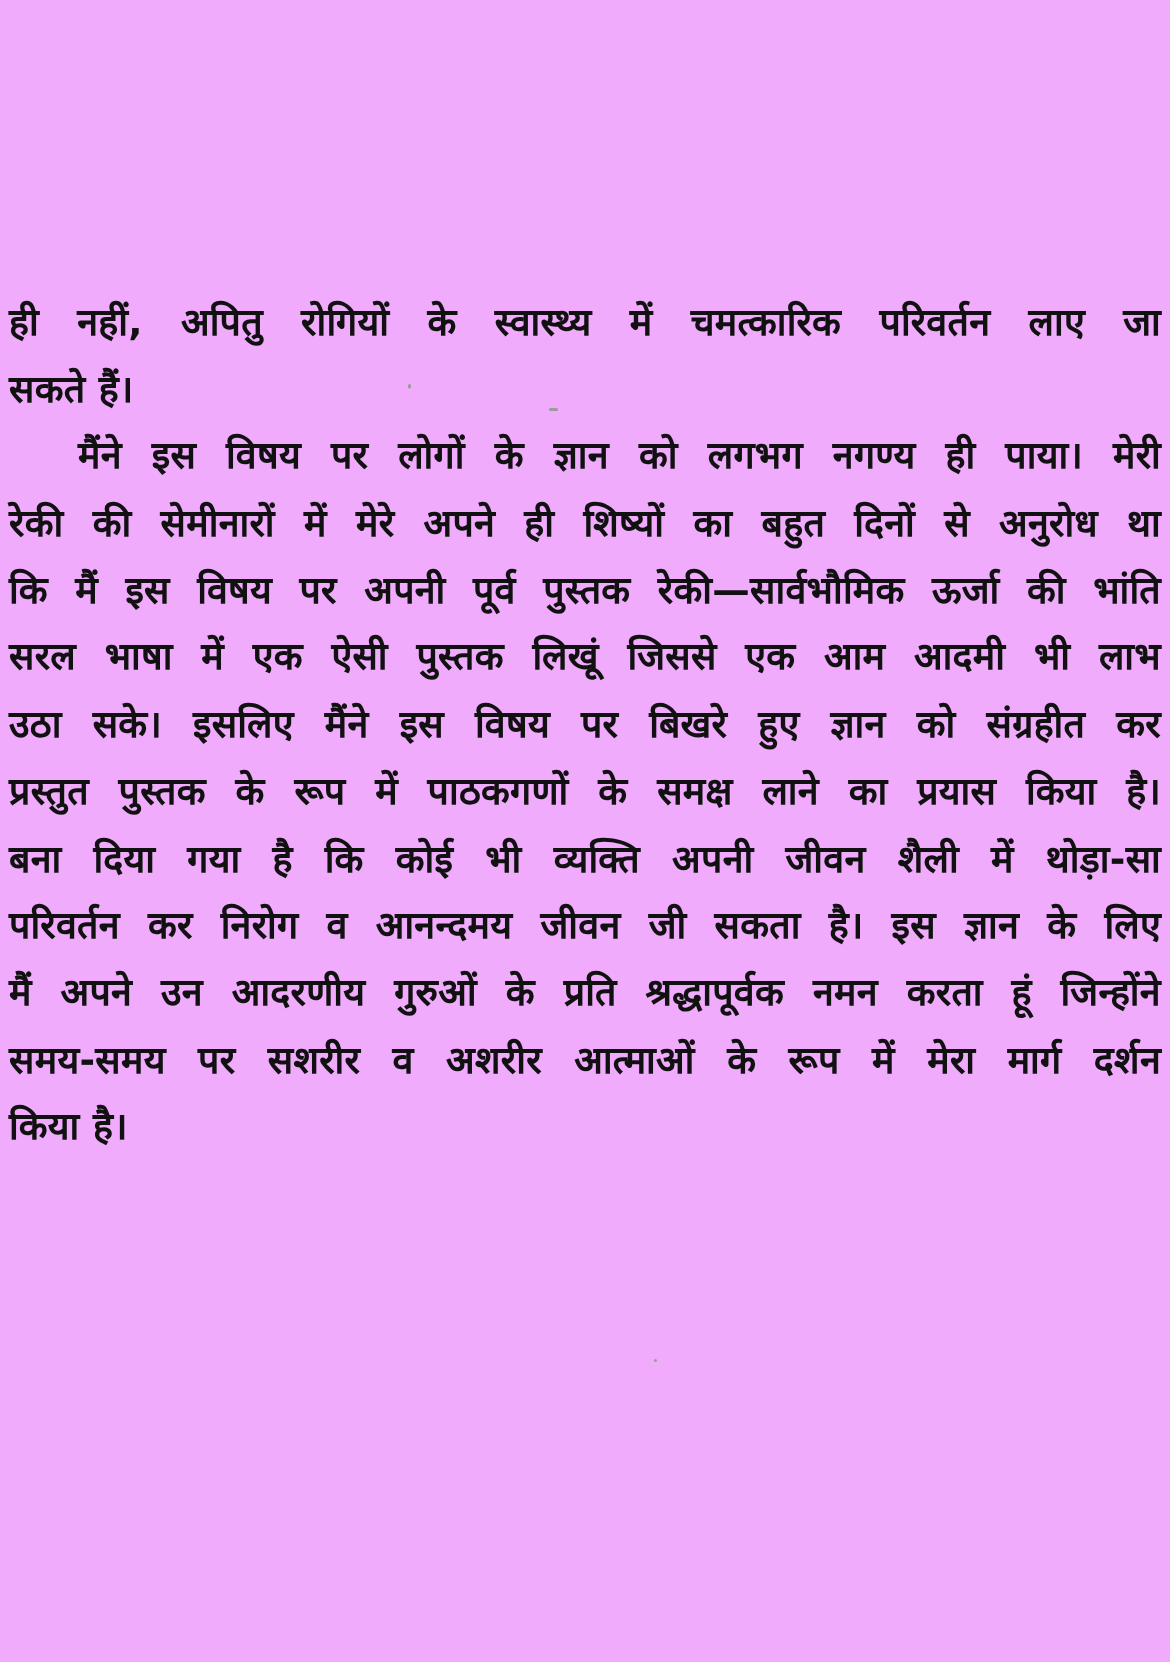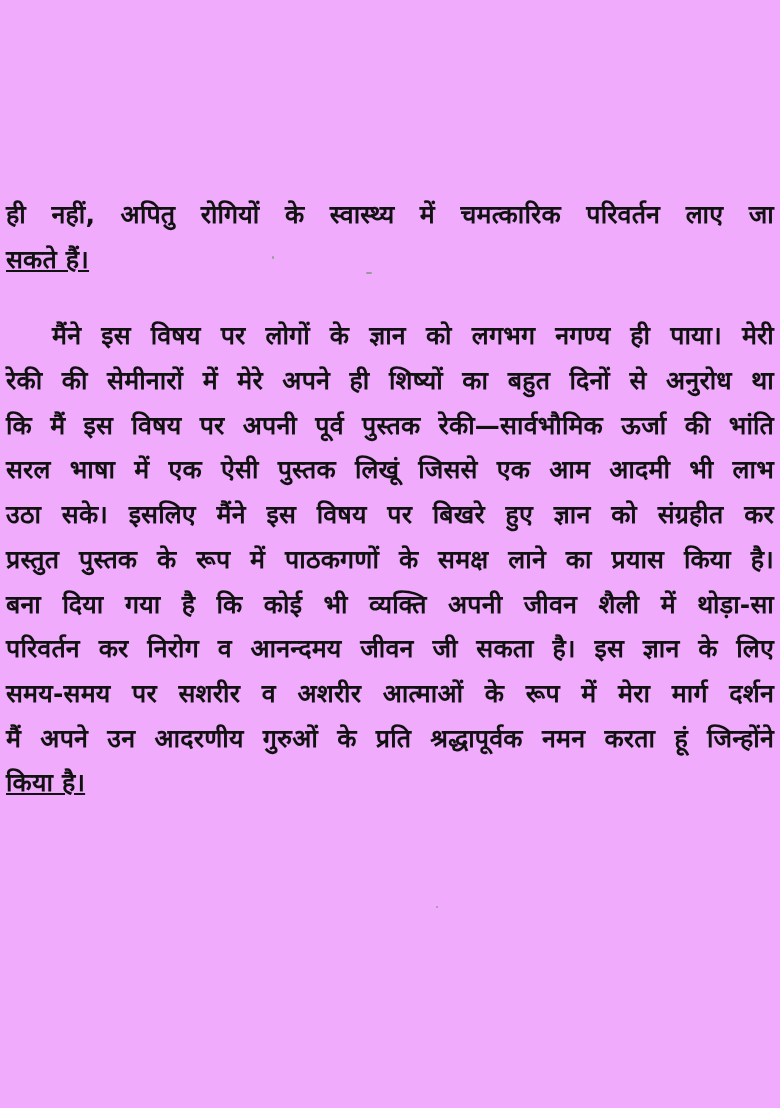--- a/index.html
+++ b/index.html
@@ -36,25 +36,23 @@
       font-size: 25px;
       font-weight: bold;
       text-align: justify;
       text-align-last: justify;
       white-space: nowrap;
       overflow: visible;
       letter-spacing: 0.2px;
     }
     .line.last {
       text-align-last: left;
-      text-decoration: underline;
     }
     .line.indent {
       padding-left: 46px;
-      margin-top: 32px;
     }
     .specks span {
       position: absolute;
       background: #9a9a9a;
       border-radius: 1px;
     }
   </style>
 </head>
 <body>
 
@@ -68,22 +66,22 @@
 
     <div>
       <span class="line indent">मैंने इस विषय पर लोगों के ज्ञान को लगभग नगण्य ही पाया। मेरी</span>
       <span class="line">रेकी की सेमीनारों में मेरे अपने ही शिष्यों का बहुत दिनों से अनुरोध था</span>
       <span class="line">कि मैं इस विषय पर अपनी पूर्व पुस्तक रेकी—सार्वभौमिक ऊर्जा की भांति</span>
       <span class="line">सरल भाषा में एक ऐसी पुस्तक लिखूं जिससे एक आम आदमी भी लाभ</span>
       <span class="line">उठा सके। इसलिए मैंने इस विषय पर बिखरे हुए ज्ञान को संग्रहीत कर</span>
       <span class="line">प्रस्तुत पुस्तक के रूप में पाठकगणों के समक्ष लाने का प्रयास किया है।</span>
       <span class="line">बना दिया गया है कि कोई भी व्यक्ति अपनी जीवन शैली में थोड़ा-सा</span>
       <span class="line">परिवर्तन कर निरोग व आनन्दमय जीवन जी सकता है। इस ज्ञान के लिए</span>
+      <span class="line">मैं अपने उन आदरणीय गुरुओं के प्रति श्रद्धापूर्वक नमन करता हूं जिन्होंने</span>
       <span class="line">समय-समय पर सशरीर व अशरीर आत्माओं के रूप में मेरा मार्ग दर्शन</span>
-      <span class="line">मैं अपने उन आदरणीय गुरुओं के प्रति श्रद्धापूर्वक नमन करता हूं जिन्होंने</span>
       <span class="line last">किया है।</span>
     </div>
 
   </div>
 
   <div class="specks">
     <span style="left:366px; top:272px; width:6px; height:2px;"></span>
     <span style="left:272px; top:256px; width:2px; height:3px;"></span>
     <span style="left:436px; top:906px; width:2px; height:2px;"></span>
   </div>

